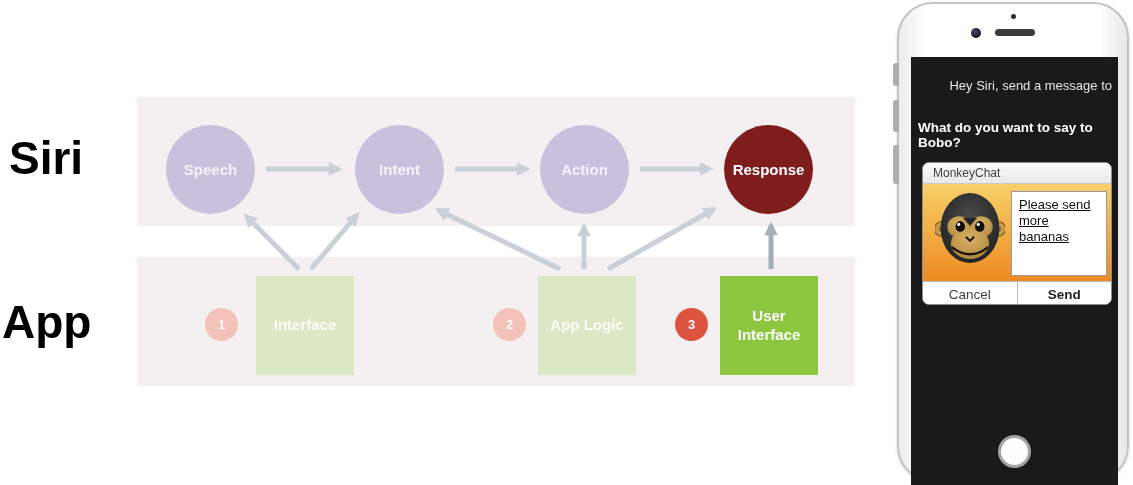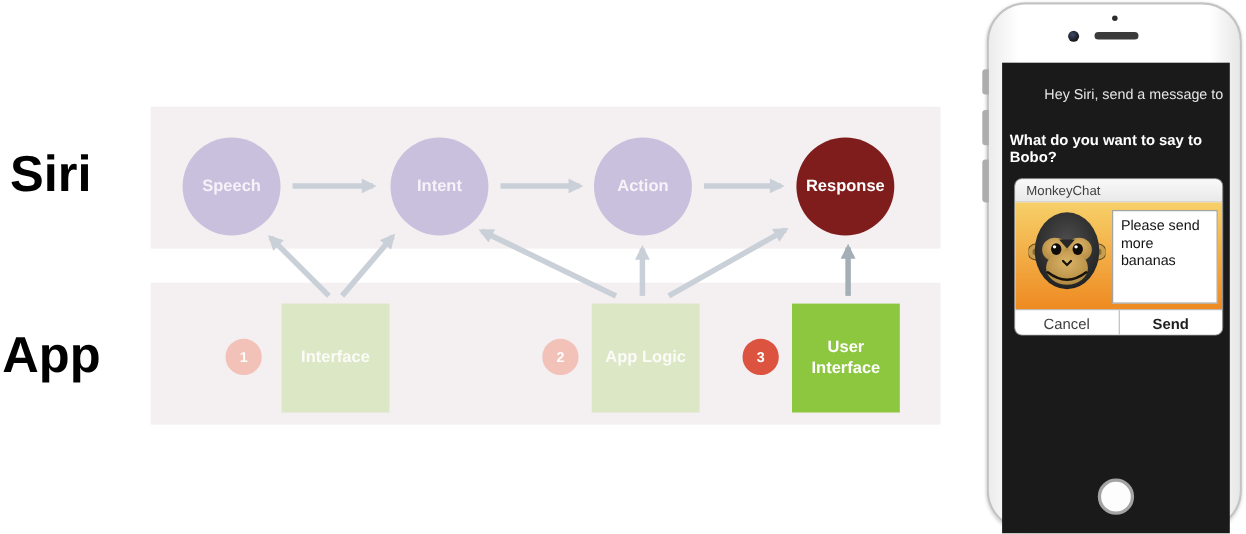--- a/index.html
+++ b/index.html
@@ -78,21 +78,21 @@
 
   
   #card{position:absolute;left:11px;top:105px;width:190px;height:143px;border-radius:7px;
         background:#fff;border:1px solid #8e8e8e;overflow:hidden;box-sizing:border-box;}
   #card-header{height:20px;line-height:20px;padding-left:10px;font-size:12px;color:#3f3f3f;
                background:linear-gradient(#f9f9f9,#e9e9e9);border-bottom:1px solid #c9c9c9;}
   #card-body{position:relative;height:97px;background:linear-gradient(180deg,#f7d069,#ee8a21);}
   #monkey{position:absolute;left:12px;top:5px;width:70px;height:78px;}
   #msg-box{position:absolute;left:88px;top:7px;width:96px;height:85px;background:#fff;
            border:1px solid #9a9a9a;box-sizing:border-box;padding:5px 7px;
-           font-size:13px;line-height:16px;color:#111;}
+           font-size:13px;line-height:16px;color:#111;text-decoration:underline;}
   #card-footer{display:flex;height:24px;background:#fff;border-top:1px solid #b9b9b9;}
   .card-btn{flex:1;display:flex;align-items:center;justify-content:center;font-size:13.5px;}
   #cancel-btn{color:#3f3f3f;}
   #send-btn{color:#1f1f1f;font-weight:bold;border-left:1px solid #b9b9b9;}
 </style>
 </head>
 <body>
 
 <div id="page">
 

